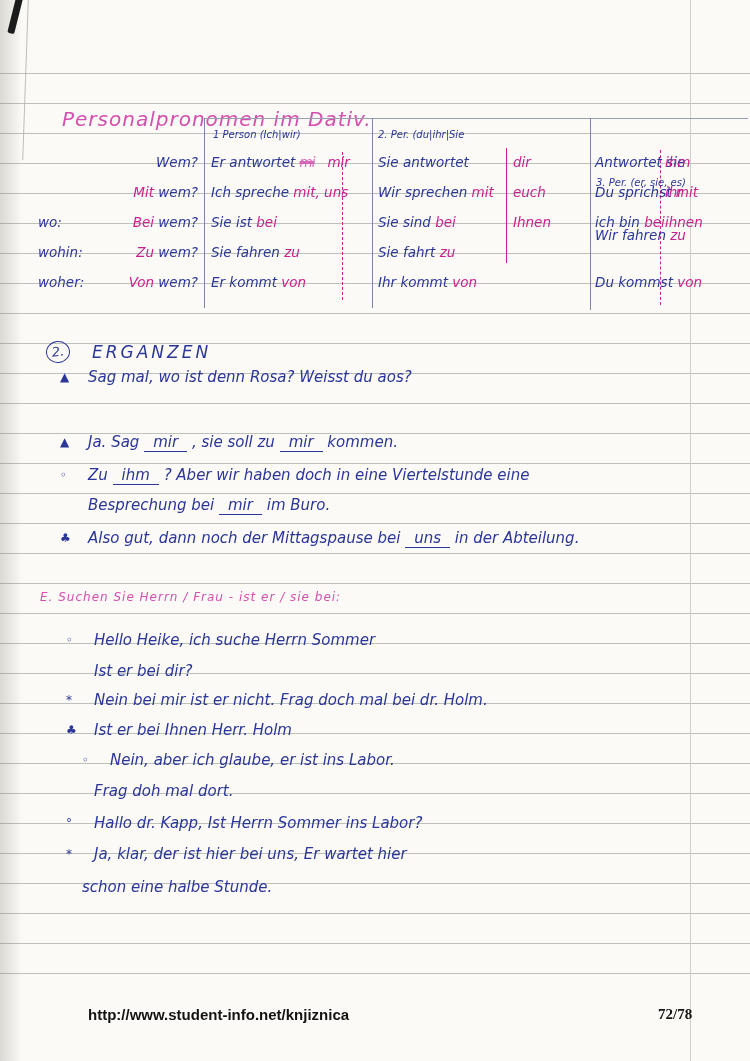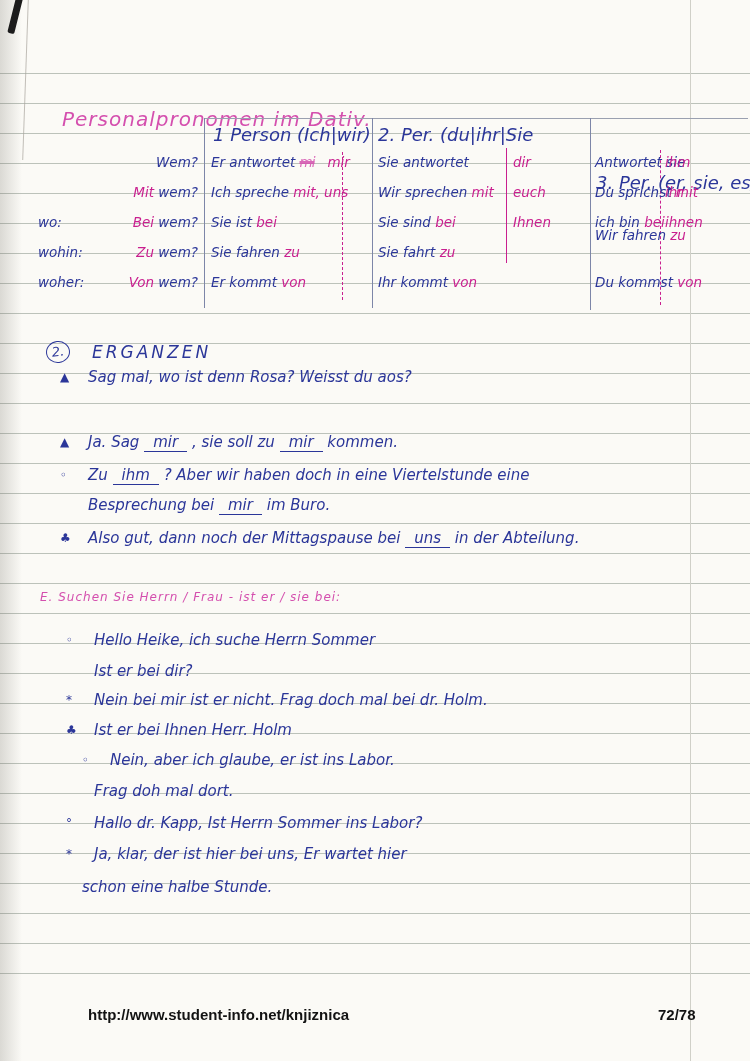--- a/index.html
+++ b/index.html
@@ -35,38 +35,38 @@
 
   .seg-b{color:var(--blue);}
   .seg-m{color:var(--magenta);}
   .seg-bu{color:var(--blue);border-bottom:1.5px solid var(--blue);padding:0 9px;}
   .seg-scr{color:var(--pink);text-decoration:line-through;text-decoration-thickness:2.5px;text-decoration-color:var(--pink);letter-spacing:-1px;opacity:.85;margin-right:13px;filter:blur(.3px);}
 
   .page-title{position:absolute;left:62px;top:80px;font-size:20px;letter-spacing:1px;color:var(--pink);font-style:italic;white-space:nowrap;margin-top:27px;}
 
   
   .tcell{position:absolute;font-size:13.5px;white-space:nowrap;font-style:italic;height:24px;line-height:24px;}
-  .thead{font-size:18px;}
+  .thead{font-size:10px;}
   .vline{position:absolute;width:0;}
   .vline.blue{border-left:1.5px solid #7d86a8;}
   .vline.pink-solid{border-left:1.5px solid var(--magenta);}
   .vline.pink-dash{border-left:1.5px dashed var(--magenta);}
   .hline{position:absolute;height:1px;background:#9aa0b0;}
 
   .circled-number{
     position:absolute;left:46px;top:341px;width:22px;height:20px;
     border:1.6px solid var(--blue);border-radius:50%;
     text-align:center;font-size:13px;line-height:20px;color:var(--blue);
     font-style:italic;transform:rotate(-6deg);
   }
   .section2-heading{position:absolute;left:92px;top:342px;font-size:17px;letter-spacing:3px;color:var(--blue);font-style:italic;}
   .sectionE-heading{position:absolute;left:40px;top:590px;font-size:12px;letter-spacing:1px;color:var(--pink);font-style:italic;white-space:nowrap;}
 
   .footer-url{position:absolute;left:88px;top:1006px;font-family:"Liberation Sans",sans-serif;font-weight:bold;font-size:15px;color:#131313;}
-  .footer-page{position:absolute;left:658px;top:1006px;font-family:Liberation Sans, sans-serif;font-weight:bold;font-size:15px;color:#131313;}
+  .footer-page{position:absolute;left:658px;top:1006px;font-family:Liberation Serif, serif;font-weight:bold;font-size:15px;color:#131313;}
 </style>
 </head>
 <body>
 
 <div id="canvas">
   <div class="rules"></div>
   <div class="vmargin"></div>
   <div class="edge-shade"></div>
   <div class="crease"></div>
   <div class="scan-mark"></div>

